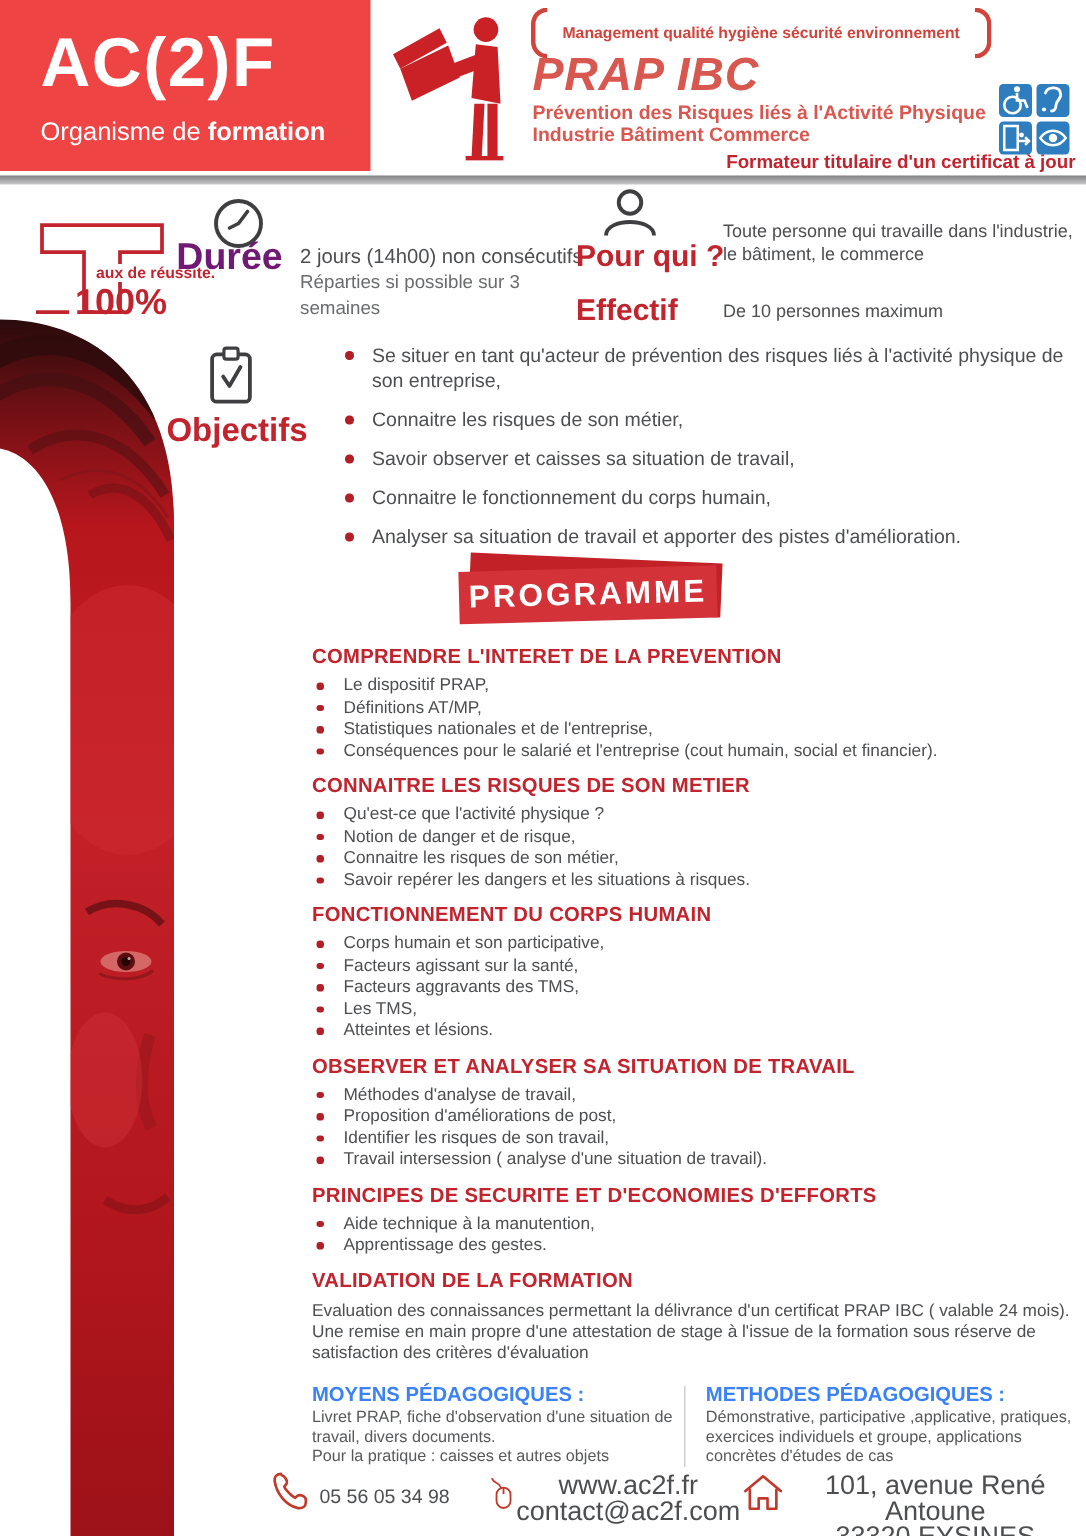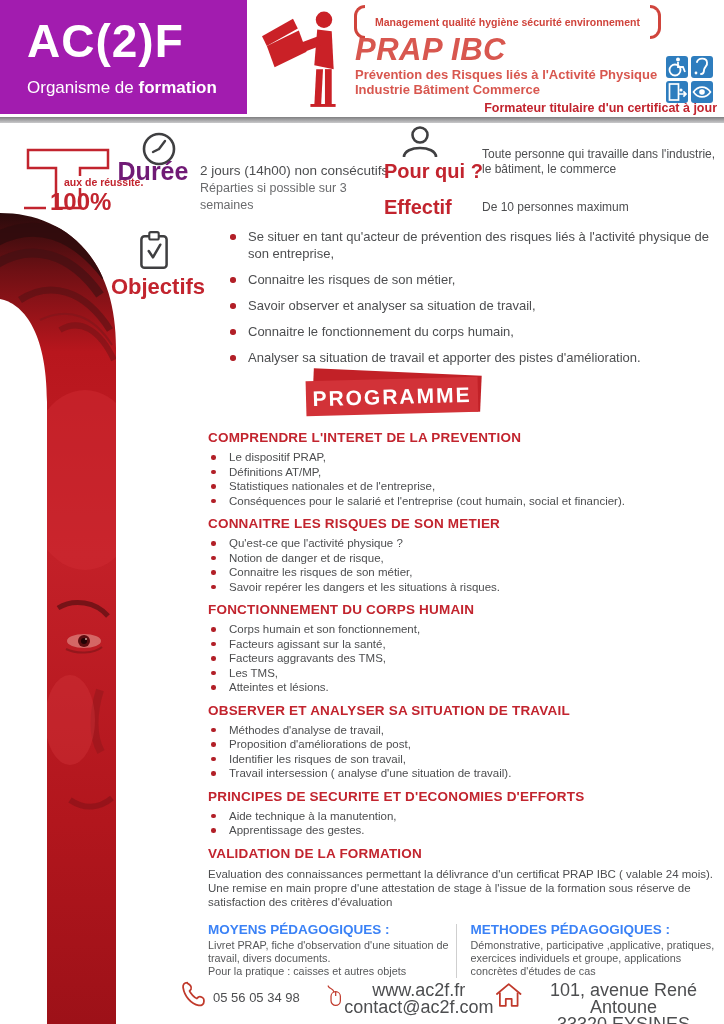--- a/index.html
+++ b/index.html
@@ -6,21 +6,21 @@
   * { box-sizing:border-box; }
   .page {
     position:relative; width:724px; height:1024px; margin:0 auto;
     background:#ffffff; overflow:hidden;
     font-family:"Liberation Sans", sans-serif; color:#4d4e50;
   }
   
   .photo-band { position:absolute; left:0; top:0; width:724px; height:1024px; pointer-events:none; }
 
   
-  .logo-block { position:absolute; left:0; top:0; width:247px; height:114px; background:#a21caf; }
+  .logo-block { position:absolute; left:0; top:0; width:247px; height:114px; background:#ef4444; }
   .logo-title { position:absolute; left:27px; top:14px; font-size:46px; font-weight:bold; color:#fff; letter-spacing:1px; }
   .logo-sub { position:absolute; left:27px; top:78px; font-size:17px; color:#fff; font-weight:300; }
   .logo-sub b { font-weight:bold; }
   .logo-person { position:absolute; left:262px; top:6px; }
 
   .badge { position:absolute; left:354px; top:5px; height:34px; display:flex; align-items:stretch; }
   .brk { width:11px; border:3px solid #d0443c; }
   .brk-l { border-right:0; border-radius:14px 0 0 14px; }
   .brk-r { border-left:0; border-radius:0 14px 14px 0; }
   .badge-text { padding:0 10px; color:#d0443c; font-weight:bold; font-size:10.5px; display:flex; align-items:center; }
@@ -222,21 +222,21 @@
 
   <svg class="obj-ico" width="36" height="42" viewBox="0 0 34 40">
     <rect x="5" y="6" width="24" height="30" rx="3" stroke="#3f3f41" stroke-width="2.4" fill="none"></rect>
     <rect x="12.5" y="2" width="9" height="7" rx="1.5" fill="#ffffff" stroke="#3f3f41" stroke-width="2"></rect>
     <path d="M12 20 L16 26 L23 14" stroke="#3f3f41" stroke-width="2.4" fill="none" stroke-linecap="round" stroke-linejoin="round"></path>
   </svg>
   <div class="obj-label">Objectifs</div>
   <ul class="obj-list">
     <li><span>Se situer en tant qu'acteur de prévention des risques liés à l'activité physique de son entreprise,</span></li>
     <li><span>Connaitre les risques de son métier,</span></li>
-    <li><span>Savoir observer et analyser sa situation de travail,</span></li>
+    <li><span>Savoir observer et caisses sa situation de travail,</span></li>
     <li><span>Connaitre le fonctionnement du corps humain,</span></li>
     <li><span>Analyser sa situation de travail et apporter des pistes d'amélioration.</span></li>
   </ul>
 
   <div class="banner-wrap">
     <div class="banner-back"></div>
     <div class="banner-front">PROGRAMME</div>
   </div>
 
   <div class="programme">
@@ -257,21 +257,21 @@
         <li><span>Qu'est-ce que l'activité physique ?</span></li>
         <li><span>Notion de danger et de risque,</span></li>
         <li><span>Connaitre les risques de son métier,</span></li>
         <li><span>Savoir repérer les dangers et les situations à risques.</span></li>
       </ul>
     </section>
 
     <section class="psec">
       <h3>FONCTIONNEMENT DU CORPS HUMAIN</h3>
       <ul>
-        <li><span>Corps humain et son fonctionnement,</span></li>
+        <li><span>Corps humain et son participative,</span></li>
         <li><span>Facteurs agissant sur la santé,</span></li>
         <li><span>Facteurs aggravants des TMS,</span></li>
         <li><span>Les TMS,</span></li>
         <li><span>Atteintes et lésions.</span></li>
       </ul>
     </section>
 
     <section class="psec">
       <h3>OBSERVER ET ANALYSER SA SITUATION DE TRAVAIL</h3>
       <ul>

